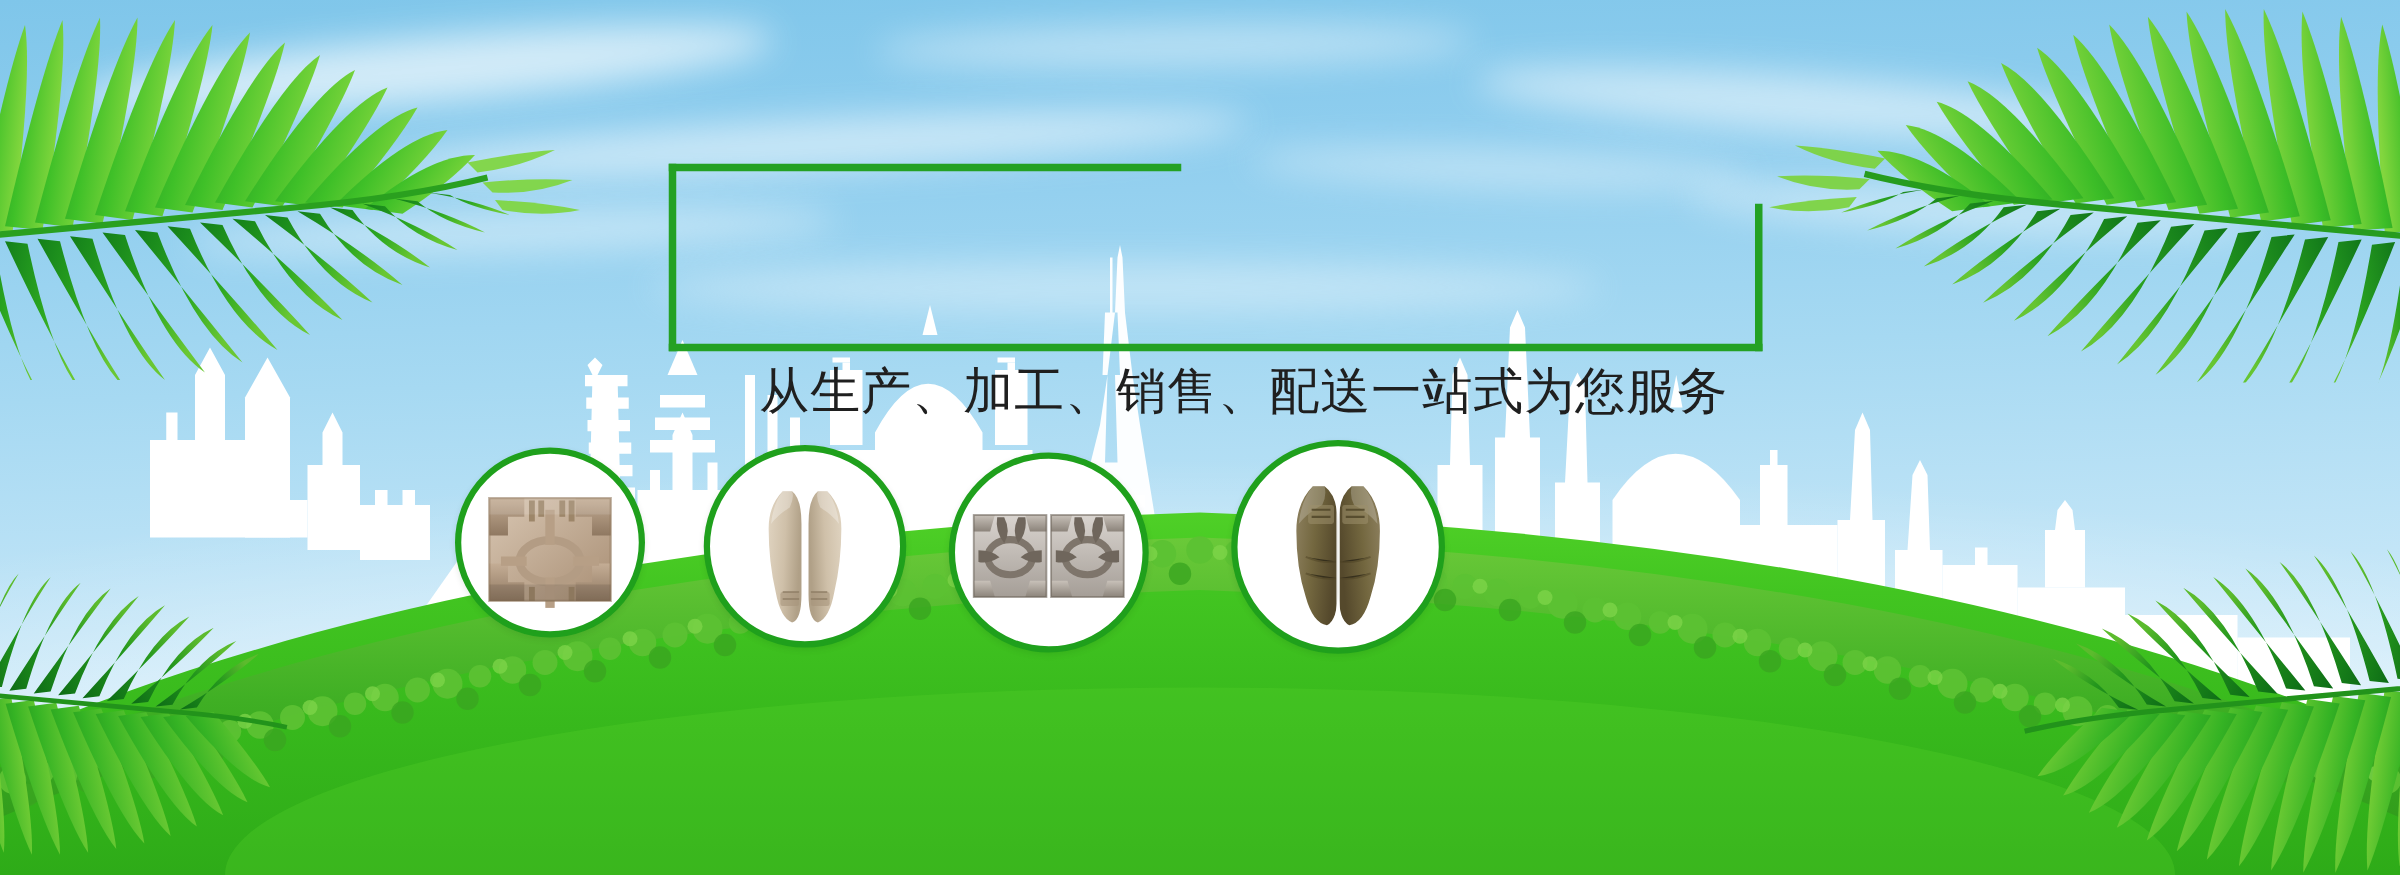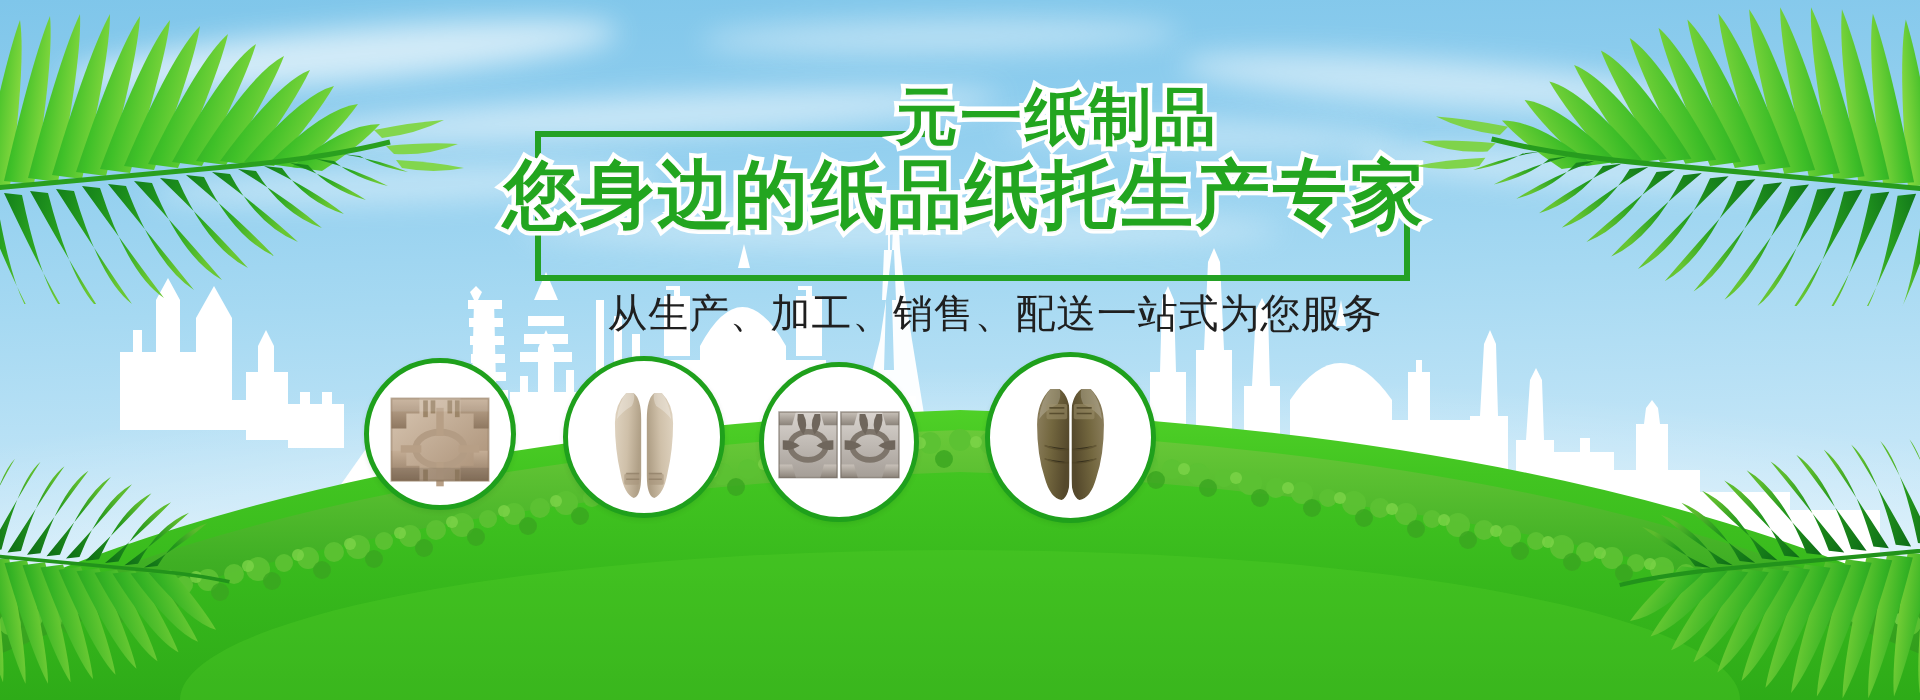--- a/index.html
+++ b/index.html
@@ -344,24 +344,20 @@
     <ellipse cx="960" cy="420" rx="780" ry="150" fill="#55cf2c" opacity=".30"></ellipse>
   </svg>
 
   <div class="frame">
     <div class="frame-edge frame-top"></div>
     <div class="frame-edge frame-left"></div>
     <div class="frame-edge frame-bot"></div>
     <div class="frame-edge frame-right"></div>
   </div>
 
-  <div class="headline">
-    <div class="h-line h1">元一纸制品</div>
-    <div class="h-line h2">您身边的纸品纸托生产专家</div>
-  </div>
 
   <div class="subtitle">从生产、加工、销售、配送一站式为您服务</div>
 
   <div class="circle c1">
     <svg class="pw" viewBox="0 0 152 152">
       <defs>
         <linearGradient id="p1a" x1="0" y1="0" x2="1" y2="1">
           <stop offset="0%" stop-color="#d8c6b2"></stop>
             <stop offset="100%" stop-color="#a98f75"></stop>
         </linearGradient>

